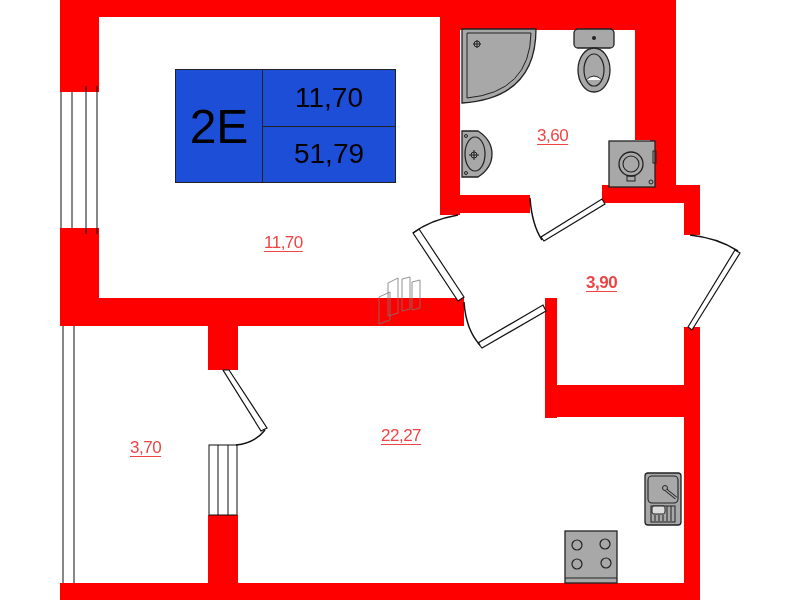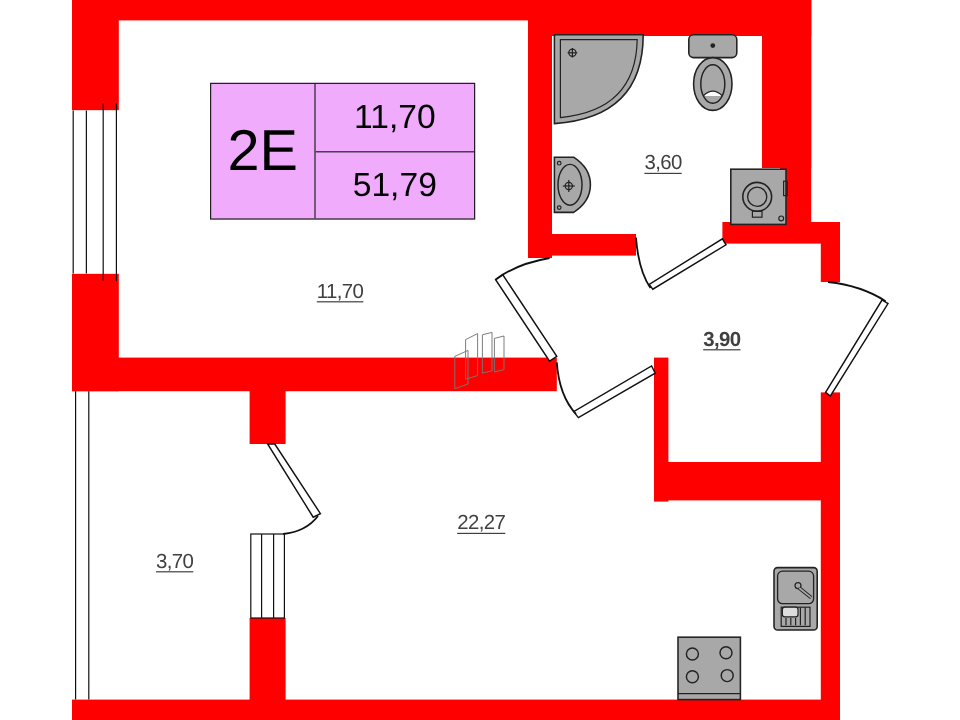--- a/index.html
+++ b/index.html
@@ -2,22 +2,22 @@
 <html><head>
   <meta charset="utf-8">
   <style>
     html, body { margin: 0; padding: 0; background: #ffffff; }
     body { width: 800px; height: 600px; overflow: hidden; position: relative; font-family: "Liberation Sans", sans-serif; }
     svg { position: absolute; left: 0; top: 0; }
     .wall { fill: #ff0000; }
     .fix { fill: #a8a8a8; stroke: #222; stroke-width: 1.3; }
     .line { fill: none; stroke: #111; stroke-width: 1.5; }
     .thin { fill: none; stroke: #111; stroke-width: 1; }
-    .area-label { position: absolute; font-size: 17px; color: #404040; text-decoration: underline; text-underline-offset: 3px; letter-spacing: -0.5px; }
-    .legend { position: absolute; left: 175px; top: 69px; width: 221px; height: 114px; border: 1.5px solid #222; box-sizing: border-box; display: flex; background: #f0abfc; }
+    .area-label { position: absolute; font-size: 17px; color: #ef4444; text-decoration: underline; text-underline-offset: 3px; letter-spacing: -0.5px; }
+    .legend { position: absolute; left: 175px; top: 69px; width: 221px; height: 114px; border: 1.5px solid #222; box-sizing: border-box; display: flex; background: #1d4ed8; }
     .legend-code { width: 86px; border-right: 1.5px solid #222; display: flex; align-items: center; justify-content: center; font-size: 48px; color: #000; }
     .legend-values { flex: 1; display: flex; flex-direction: column; }
     .legend-values div { flex: 1; display: flex; align-items: center; justify-content: center; font-size: 28px; color: #000; border-bottom: 1.5px solid #222; }
     .legend-values div:last-child { border-bottom: none; }
   </style>
 </head>
 <body>
 
 <svg width="800" height="600" viewBox="0 0 800 600">
 
@@ -164,13 +164,13 @@
   <div class="legend-values">
     <div>11,70</div>
     <div>51,79</div>
   </div>
 </div>
 
 <div class="area-label" style="left:264px; top:233px;">11,70</div>
 <div class="area-label" style="left:537px; top:126px;">3,60</div>
 <div class="area-label" style="left:586px; top:273px;font-weight:bold;">3,90</div>
 <div class="area-label" style="left:381px; top:426px;">22,27</div>
-<div class="area-label" style="left:130px; top:458px;">3,70</div>
+<div class="area-label" style="left:130px; top:438px;">3,70</div>
 
 </body></html>

